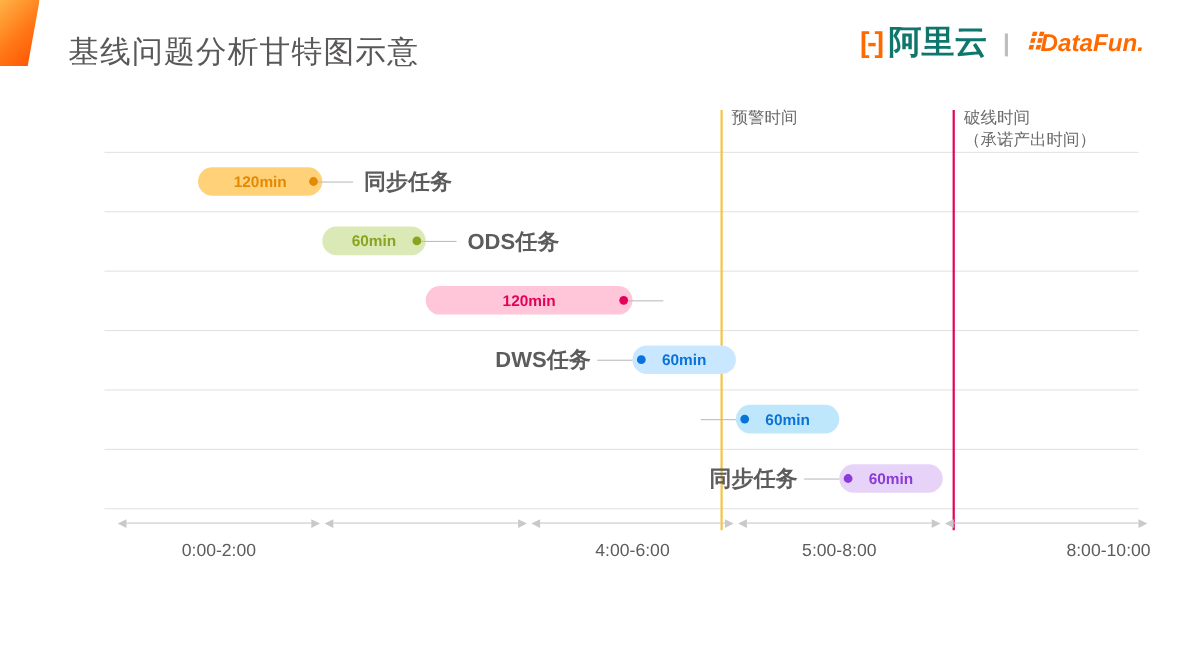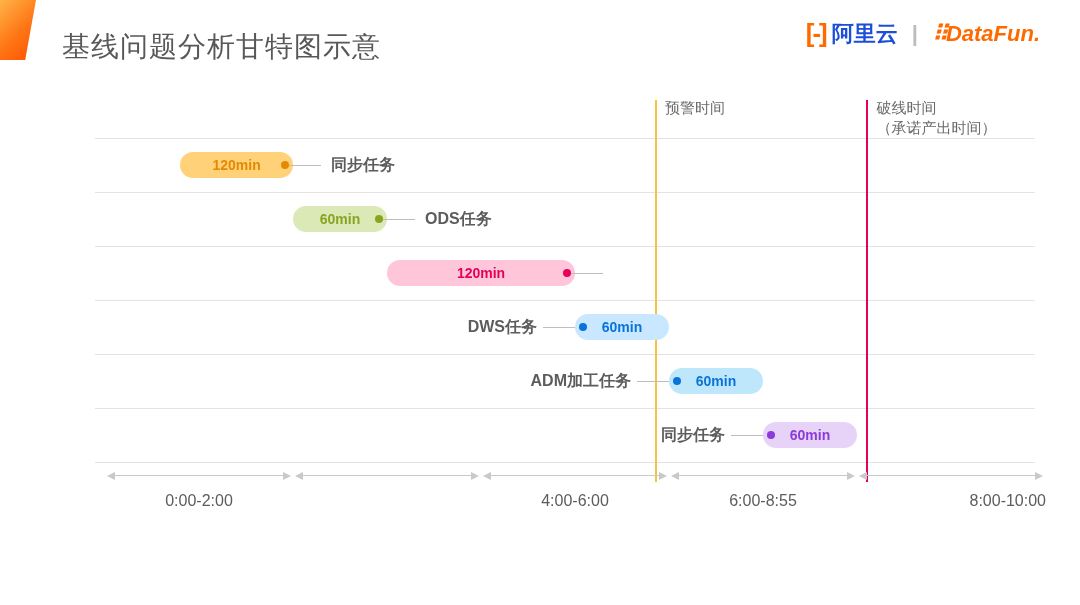--- a/index.html
+++ b/index.html
@@ -50,23 +50,23 @@
     align-items: center;
     gap: 6px;
     color: #ff6a00;
   }
   .aliyun-bracket {
     font-weight: 900;
     font-size: 26px;
     letter-spacing: -2px;
   }
   .aliyun-text {
-    color: #1d4ed8;
+    color: #0f766e;
     font-weight: 700;
-    font-size: 22px;
+    font-size: 30px;
   }
   .divider-pipe {
     color: #bdbdbd;
     font-size: 22px;
     padding: 0 4px;
   }
   .datafun-logo {
     color: #ff6a00;
     font-weight: 800;
     font-style: italic;
@@ -149,21 +149,21 @@
     top: 50%;
     transform: translate(-50%, -50%);
   }
 
   .task-label {
     position: absolute;
     top: 0;
     height: 54px;
     display: flex;
     align-items: center;
-    font-size: 16px;
+    font-size: 20px;
     color: #5c5c5c;
     font-weight: 600;
     white-space: nowrap;
   }
 
   .connector {
     position: absolute;
     height: 0;
     border-top: 1.5px solid #bdbdbd;
     top: 27px;
@@ -293,36 +293,35 @@
         </div>
         <div class="connector" style="left: 448px; width: 32px;"></div>
         <div class="task-label" style="right: 508px; left: 332px; width: 110px; justify-content: flex-end;">DWS任务</div>
       </div>
     <div class="row r4" id="lane4" style="border:none">
         <div class="pill t-sky" style="left: 574px; width: 94px;">
           <span class="dur">60min</span>
           <span class="dot d-sky" style="left: 8px;"></span>
         </div>
         <div class="connector" style="left: 542px; width: 32px;"></div>
-        <div class="task-label" style="right: 414px; left: 426px; text-align: right; width: 110px; justify-content: flex-end;">ADM加工任务</div>
       </div>
     <div class="row r5" id="lane5" style="border:none">
         <div class="pill t-purple" style="left: 668px; width: 94px;">
           <span class="dur">60min</span>
           <span class="dot d-purple" style="left: 8px;"></span>
         </div>
         <div class="connector" style="left: 636px; width: 32px;"></div>
         <div class="task-label" style="right: 320px; left: 520px; text-align: right; width: 110px; justify-content: flex-end;">同步任务</div>
       </div>
 
     <div class="xaxis" id="xaxis" style="top: 368px; height: 55px;">
         <div class="xarrow" style="left: 20px; width: 168px;"></div>
         <div class="xlabel" style="left: 104px;">0:00-2:00</div>
         <div class="xarrow" style="left: 208px; width: 168px;"></div>
         <div class="xarrow" style="left: 396px; width: 168px;"></div>
         <div class="xlabel" style="left: 480px;">4:00-6:00</div>
         <div class="xarrow" style="left: 584px; width: 168px;"></div>
-        <div class="xlabel" style="left: 668px;">6:00-8:55</div>
+        <div class="xlabel" style="left: 668px;">5:00-8:00</div>
         <div class="xarrow" style="left: 772px; width: 168px;"></div>
         <div class="xlabel" style="left: 856px; text-align: right;">8:00-10:00</div>
       </div>
   </div>
 </div>
 
 </body></html>

